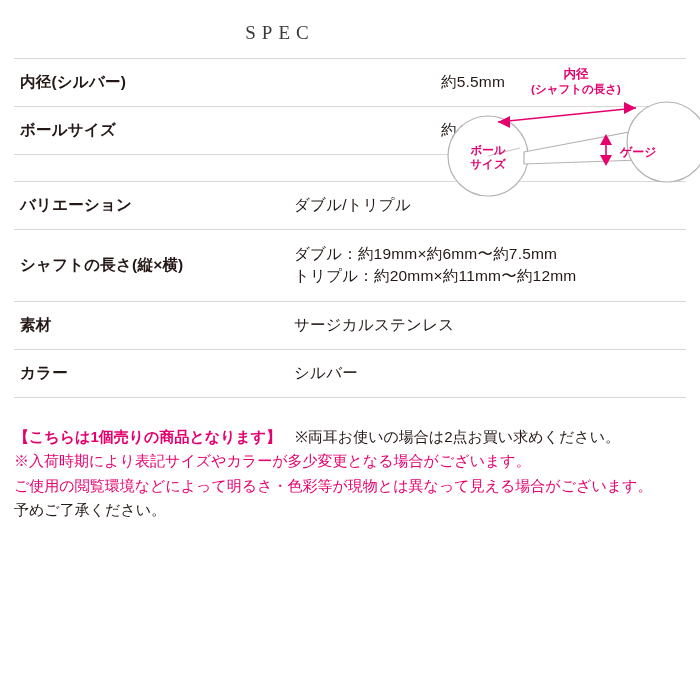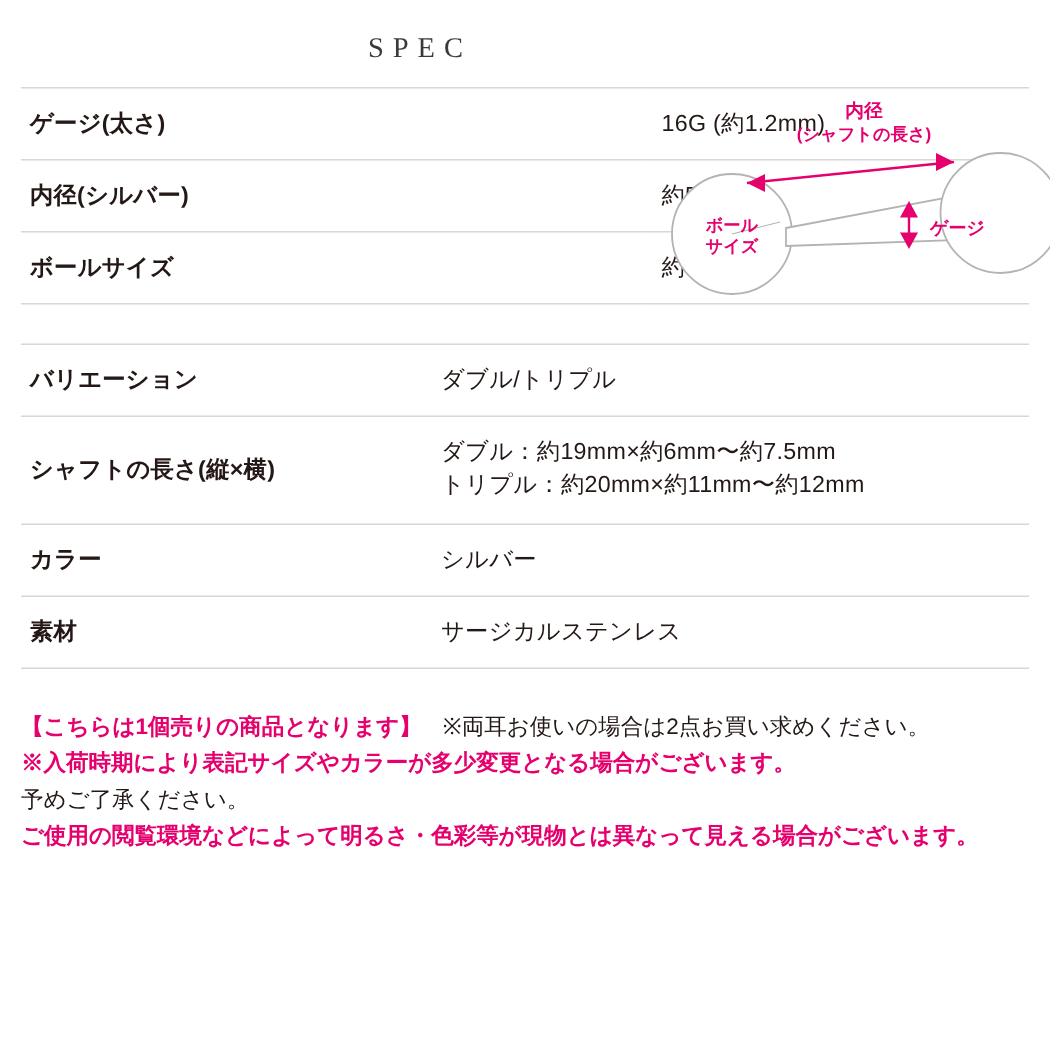--- a/index.html
+++ b/index.html
@@ -75,21 +75,21 @@
   }
 
   
   .notes {
     width: 672px;
     margin: 27px auto 0 auto;
     font-size: 15px;
     line-height: 1.62;
   }
   .notes .row { white-space: nowrap; }
-  .pink { color: #e5006e; font-weight: bold; }
+  .pink { color: #e5006e; }
   .pink-b { color: #e5006e; font-weight: bold; }
   .dark { color: #231815; }
   .gapL { display: inline-block; width: 14px; }
 </style>
 </head>
 <body>
 
 <div class="page">
 
   <div class="spec-title">SPEC</div>
@@ -123,24 +123,20 @@
       <text x="148" y="33" font-family="Liberation Sans, sans-serif" font-size="11.5" font-weight="bold" fill="#e5006e" text-anchor="middle">(シャフトの長さ)</text>
       <text x="192" y="96" font-family="Liberation Sans, sans-serif" font-size="12" font-weight="bold" fill="#e5006e">ゲージ</text>
       <text x="60" y="94" font-family="Liberation Sans, sans-serif" font-size="11.5" font-weight="bold" fill="#e5006e" text-anchor="middle">ボール</text>
       <text x="60" y="108" font-family="Liberation Sans, sans-serif" font-size="11.5" font-weight="bold" fill="#e5006e" text-anchor="middle">サイズ</text>
     </svg>
   </div>
 
   <table class="spec-table t1">
     <tbody>
       <tr>
-        <td class="k">ゲージ(太さ)</td>
-        <td class="v">16G (約1.2mm)</td>
-      </tr>
-      <tr>
         <td class="k">内径(シルバー)</td>
         <td class="v">約5.5mm</td>
       </tr>
       <tr>
         <td class="k">ボールサイズ</td>
         <td class="v">約4mm</td>
       </tr>
     </tbody>
   </table>
 
@@ -151,32 +147,32 @@
       <tr>
         <td class="k">バリエーション</td>
         <td class="v">ダブル/トリプル</td>
       </tr>
       <tr>
         <td class="k">シャフトの長さ(縦×横)</td>
         <td class="v v-multiline" style="white-space:pre-line">ダブル：約19mm×約6mm〜約7.5mm
 トリプル：約20mm×約11mm〜約12mm</td>
       </tr>
       <tr>
+        <td class="k">素材</td>
+        <td class="v">サージカルステンレス</td>
+      </tr>
+      <tr>
         <td class="k">カラー</td>
         <td class="v">シルバー</td>
-      </tr>
-      <tr>
-        <td class="k">素材</td>
-        <td class="v">サージカルステンレス</td>
       </tr>
     </tbody>
   </table>
 
   <div class="notes">
     <div class="row">
       <span class="pink-b">【こちらは1個売りの商品となります】</span><span class="gapL"></span><span class="dark">※両耳お使いの場合は2点お買い求めください。</span>
     </div>
     <div class="row pink">※入荷時期により表記サイズやカラーが多少変更となる場合がございます。</div>
+    <div class="row pink">ご使用の閲覧環境などによって明るさ・色彩等が現物とは異なって見える場合がございます。</div>
     <div class="row dark">予めご了承ください。</div>
-    <div class="row pink">ご使用の閲覧環境などによって明るさ・色彩等が現物とは異なって見える場合がございます。</div>
   </div>
 
 </div>
 
 </body></html>

